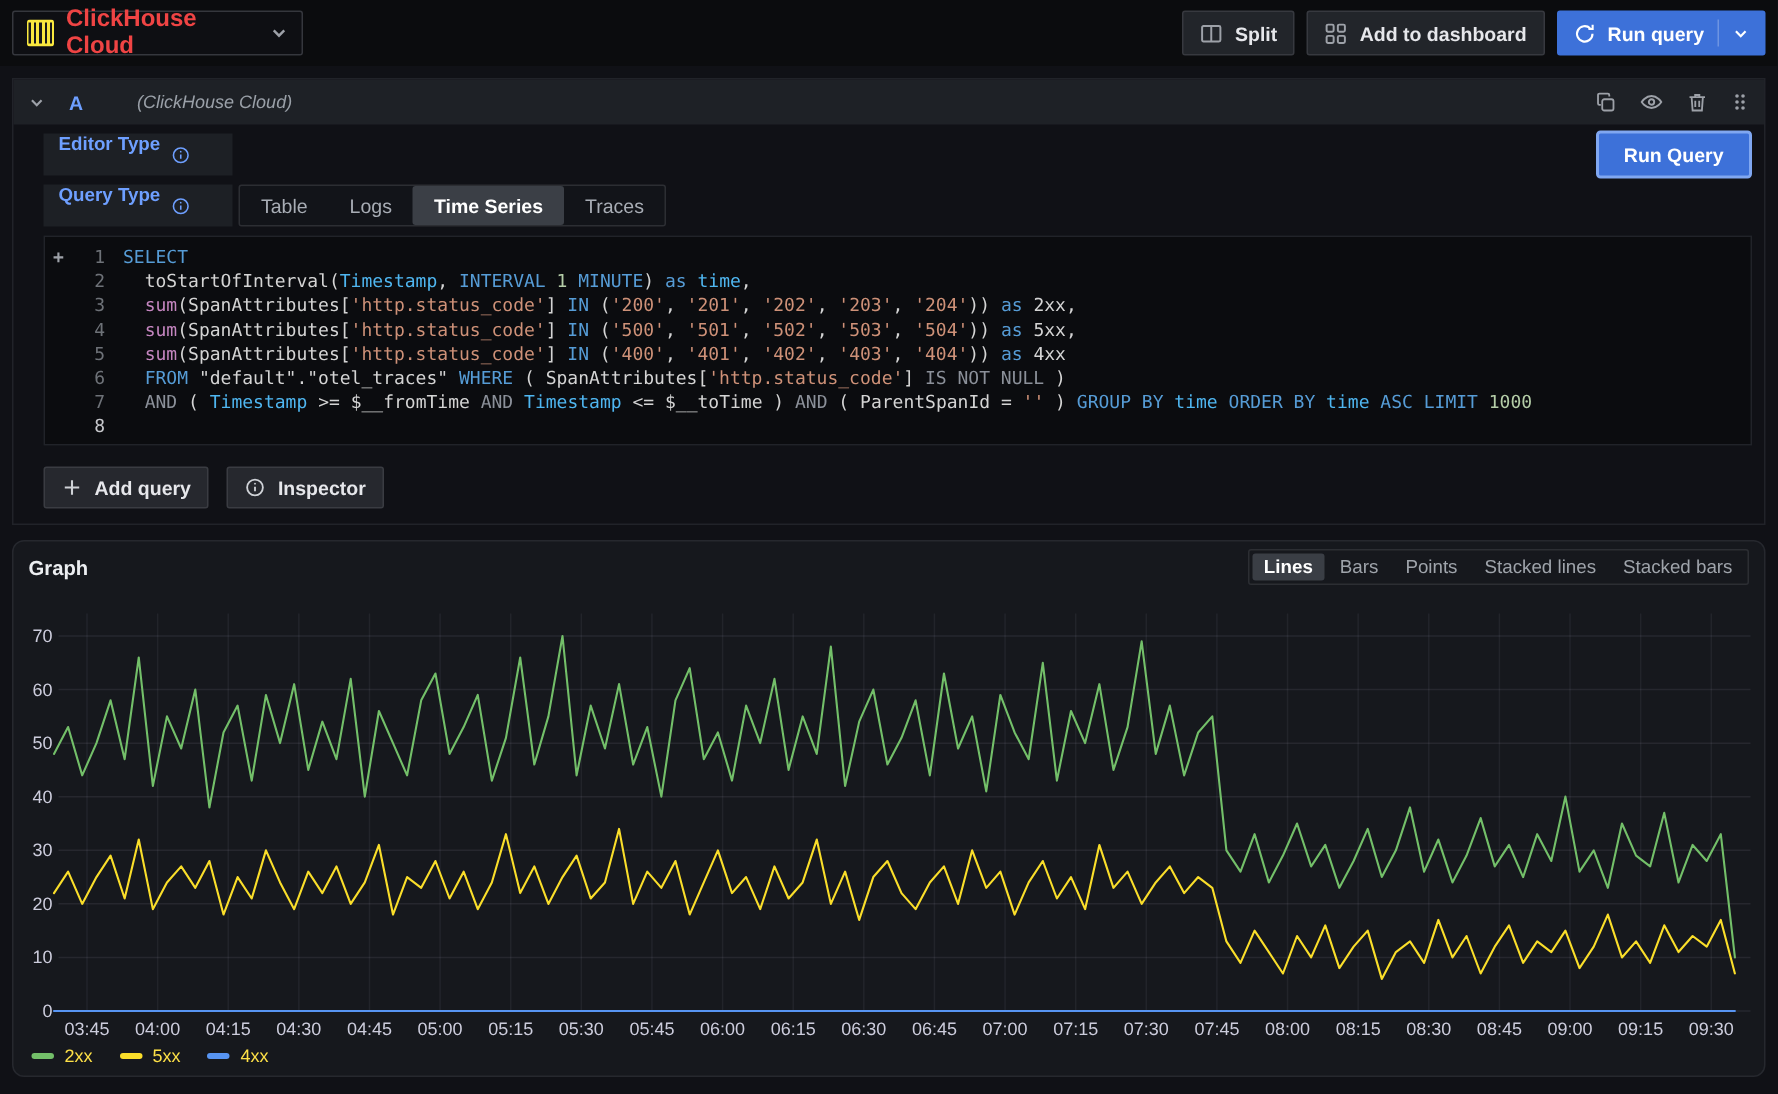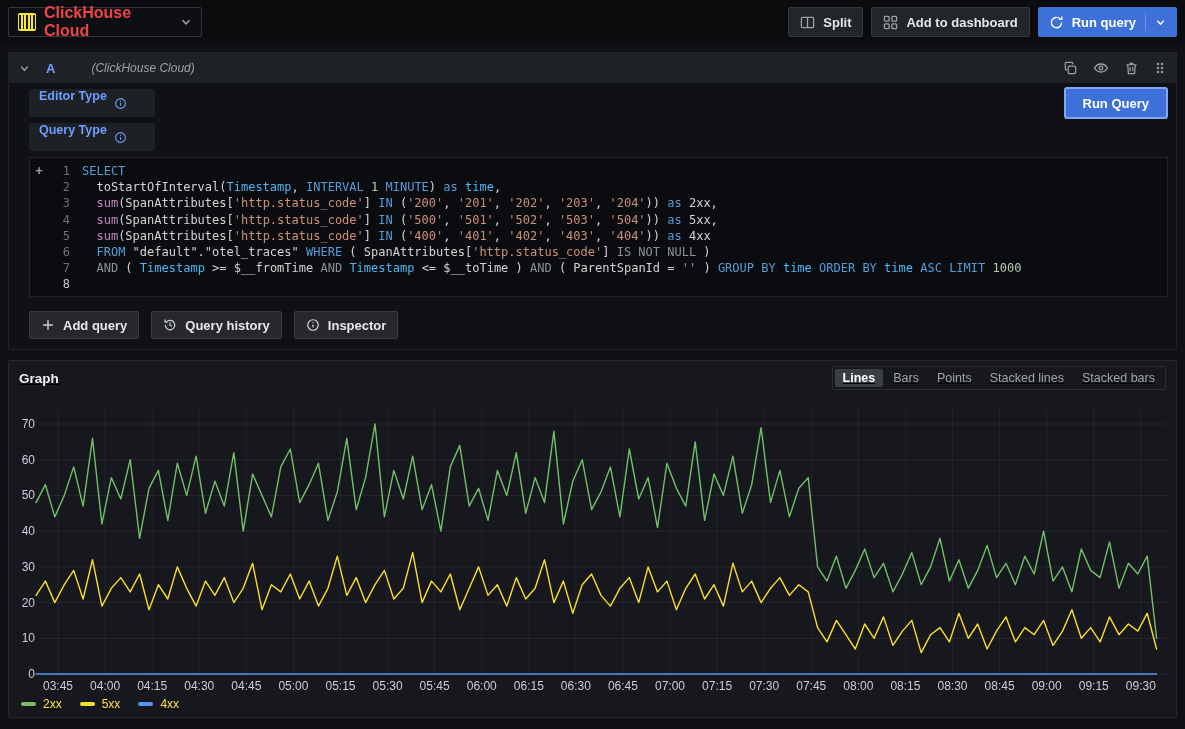--- a/index.html
+++ b/index.html
@@ -62,21 +62,21 @@
   .tok-num { color:#b5cea8; }
   .tok-pl  { color:#d4d4d4; }
 
   .query-footer { padding:14px 8px 10px 20px; display:flex; gap:12px; }
   .qf-btn { height:28px; background:#26282e; border:1px solid #3a3c42; border-radius:2px; color:#e6e7eb;
             font-family:inherit; font-weight:600; font-size:13px; display:flex; align-items:center; gap:8px;
             padding:0 11px; cursor:pointer; }
   .qf-btn .icon { color:#cfd2d7; }
 
   
-  .graph-panel { margin:10px 8px 0 8px; border:1px solid #26282e; background:#16181d; border-radius:2px;text-decoration:underline; }
+  .graph-panel { margin:10px 8px 0 8px; border:1px solid #26282e; background:#16181d; border-radius:8px; }
   .graph-header { height:34px; display:flex; align-items:center; padding:0 10px; }
   .graph-title { font-weight:700; font-size:13.5px; color:#eceef1; }
   .modes { margin-left:auto; display:flex; border:1px solid #2c2e33; border-radius:2px; padding:2px; gap:2px; }
   .mode-item { padding:2px 8px; font-size:12.5px; color:#9fa4ab; border:none; background:transparent; font-family:inherit;
                border-radius:2px; cursor:pointer; }
   .mode-item.selected { background:#3a3e45; color:#fff; font-weight:700; }
   #chart { display:block; width:1167px; height:300px; }
   .legend { display:flex; gap:18px; padding:2px 0 6px 12px; align-items:center; height:22px; }
   .legend-item { display:flex; align-items:center; gap:7px; cursor:pointer; }
   .legend-swatch { width:15px; height:4px; border-radius:2px; }
@@ -192,20 +192,26 @@
       <span class="field-label">
         <span>Query Type</span>
         <span class="icon">
           <svg width="13" height="13" viewBox="0 0 16 16" fill="none" stroke="#6e9fff" stroke-width="1.3">
               <circle cx="8" cy="8" r="6"></circle>
               <path d="M8 7.4v3.4"></path>
               <circle cx="8" cy="5.1" r="0.7" fill="#6e9fff" stroke="none"></circle>
             </svg>
         </span>
       </span>
+      <span class="segmented">
+          <button class="seg-item">Table</button>
+          <button class="seg-item">Logs</button>
+          <button class="seg-item selected">Time Series</button>
+          <button class="seg-item">Traces</button>
+        </span>
     </div>
     <div class="code-editor">
         <div class="code-line">
           <span class="gutter-plus">+</span>
           <span class="lnum">1</span>
           <span class="code-text"><span class="tok-kw">SELECT</span></span>
         </div>
         <div class="code-line">
           <span class="gutter-plus"></span>
           <span class="lnum">2</span>
@@ -245,30 +251,20 @@
   </div>
 
   <div class="query-footer">
       <button class="qf-btn">
         <span class="icon">
           <svg width="14" height="14" viewBox="0 0 16 16" fill="none" stroke="currentColor" stroke-width="1.6">
             <path d="M8 2.5v11M2.5 8h11"></path>
           </svg>
         </span>
         <span>Add query</span>
-      </button>
-      <button class="qf-btn">
-        <span class="icon">
-          <svg width="14" height="14" viewBox="0 0 16 16" fill="none" stroke="currentColor" stroke-width="1.4">
-            <path d="M2.6 8a5.4 5.4 0 1 0 1.6-3.8"></path>
-            <path d="M2.4 1.8v2.8h2.8"></path>
-            <path d="M8 5v3.2l2.1 1.3"></path>
-          </svg>
-        </span>
-        <span>Query history</span>
       </button>
       <button class="qf-btn">
         <span class="icon">
           <svg width="14" height="14" viewBox="0 0 16 16" fill="none" stroke="currentColor" stroke-width="1.4">
             <circle cx="8" cy="8" r="6"></circle>
             <path d="M8 7.4v3.4"></path>
             <circle cx="8" cy="5.1" r="0.7" fill="currentColor" stroke="none"></circle>
           </svg>
         </span>
         <span>Inspector</span>

